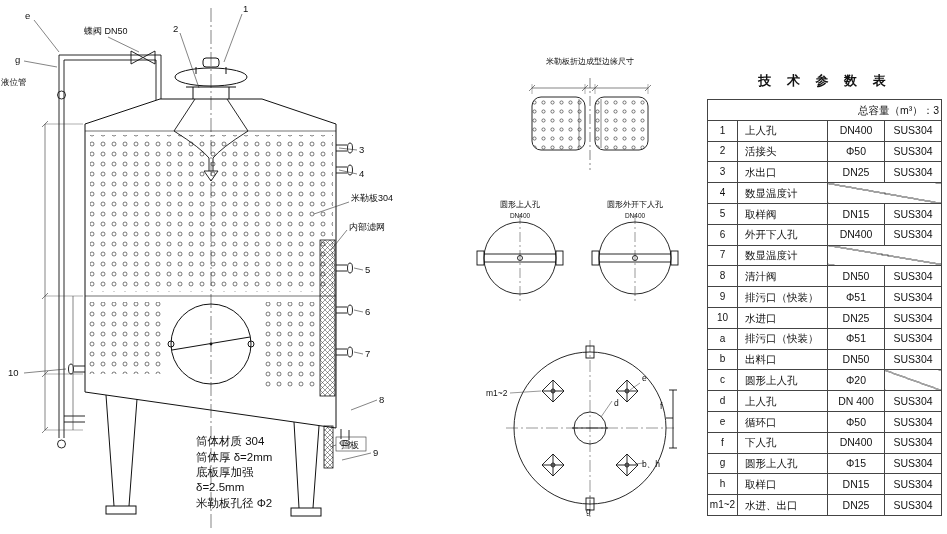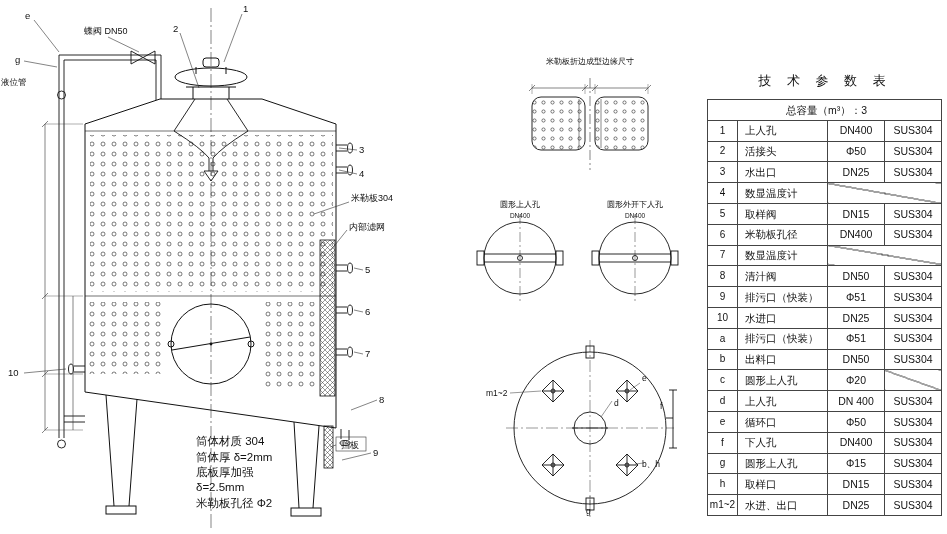--- a/index.html
+++ b/index.html
@@ -3,26 +3,26 @@
 <meta charset="utf-8">
 <style>
   html,body{margin:0;padding:0;}
   body{width:947px;height:534px;background:#fff;overflow:hidden;font-family:"Liberation Sans",sans-serif;}
   .sheet{position:relative;width:947px;height:534px;background:#fff;}
   .sheet svg{position:absolute;top:0;}
   .main-svg{left:0;}
   .detail-svg{left:468px;}
   svg text{font-family:"Liberation Sans",sans-serif;fill:#111;}
   .right-panel{position:absolute;left:707px;top:72px;width:236px;}
-  .tbl-title{font-size:13px;font-weight:normal;letter-spacing:6px;text-align:center;color:#111;margin-bottom:9px;white-space:nowrap;}
+  .tbl-title{font-size:13px;font-weight:bold;letter-spacing:6px;text-align:center;color:#111;margin-bottom:9px;white-space:nowrap;}
   table.params{border-collapse:collapse;width:234px;table-layout:fixed;}
   .params td{border:1px solid #444;height:19.8px;font-size:10.5px;line-height:1;color:#111;text-align:center;padding:0 2px;overflow:hidden;white-space:nowrap;}
   .params td.c-name{text-align:left;padding-left:7px;}
   .params td.c-seq{padding:0 1px;font-size:10px;}
-  .params td.cap{text-align:center;padding-left:6px;}
+  .params td.cap{text-align:right;padding-left:6px;}
   .params td.hdr{letter-spacing:2px;}
   .params td.diag{background-image:linear-gradient(to top right,transparent calc(50% - 0.5px),#444 calc(50% - 0.5px),#444 calc(50% + 0.5px),transparent calc(50% + 0.5px));}
 </style>
 </head>
 <body>
 
 <div class="sheet">
 
   <svg class="main-svg" width="470" height="534" viewBox="0 0 470 534">
     <defs>
@@ -315,21 +315,21 @@
             <td class="diag" colspan="2"></td>
           </tr>
           <tr>
             <td class="c-seq">5</td>
             <td class="c-name">取样阀</td>
             <td class="c-spec">DN15</td>
             <td class="c-mat">SUS304</td>
           </tr>
           <tr>
             <td class="c-seq">6</td>
-            <td class="c-name">米勒板孔径</td>
+            <td class="c-name">外开下人孔</td>
             <td class="c-spec">DN400</td>
             <td class="c-mat">SUS304</td>
           </tr>
           <tr>
             <td class="c-seq">7</td>
             <td class="c-name">数显温度计</td>
             <td class="diag" colspan="2"></td>
           </tr>
           <tr>
             <td class="c-seq">8</td>

